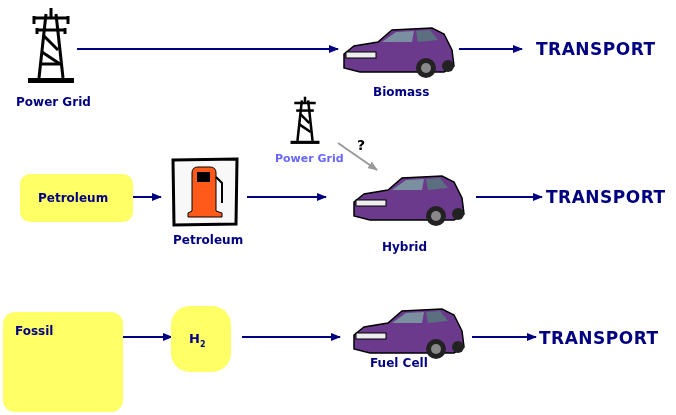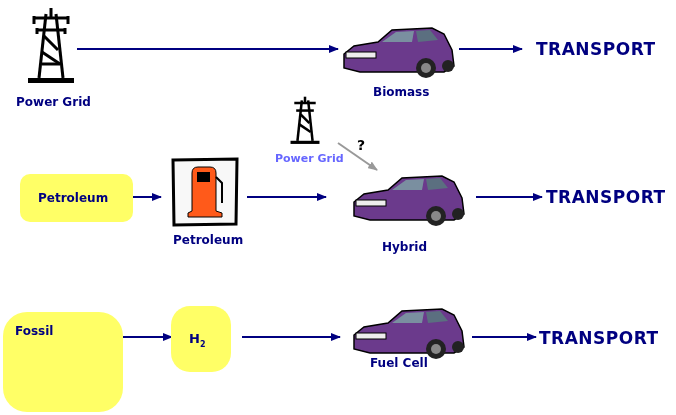--- a/index.html
+++ b/index.html
@@ -98,21 +98,21 @@
   <path d="M42,18 L56,8 L74,7 L72,18 Z" fill="#7a8fa0"></path>
   <path d="M76,7 L90,6 L98,16 L78,18 Z" fill="#5b6f80"></path>
   <rect x="6" y="28" width="30" height="6" fill="#eee" stroke="#000"></rect>
   <circle cx="86" cy="44" r="10" fill="#222"></circle>
     <circle cx="86" cy="44" r="5" fill="#888"></circle>
   <circle cx="108" cy="42" r="6" fill="#222"></circle>
 </svg>
 <div class="lbl" style="left:382px;top:240px">Hybrid</div>
 <div class="transport" style="left:546px;top:187px">TRANSPORT</div>
 
-<div class="ybox" style="left:3px;top:312px;width:120px;height:100px;border-radius:24px">
+<div class="ybox" style="left:3px;top:312px;width:120px;height:100px;border-radius:12px">
   <div class="t" style="position:absolute;left:12px;top:11px;line-height:17px">
     <div>Fossil</div>
   </div>
 </div>
 
 <div class="ybox" style="left:171px;top:306px;width:60px;height:66px;border-radius:19px">
   <div class="t" style="position:absolute;left:18px;top:25px;font-size:13px"><span>H</span><sub style="font-size:8px">2</sub></div>
 </div>
 
 <svg class="icon" style="left:350px;top:305px" width="118" height="56" viewBox="0 0 118 56">

